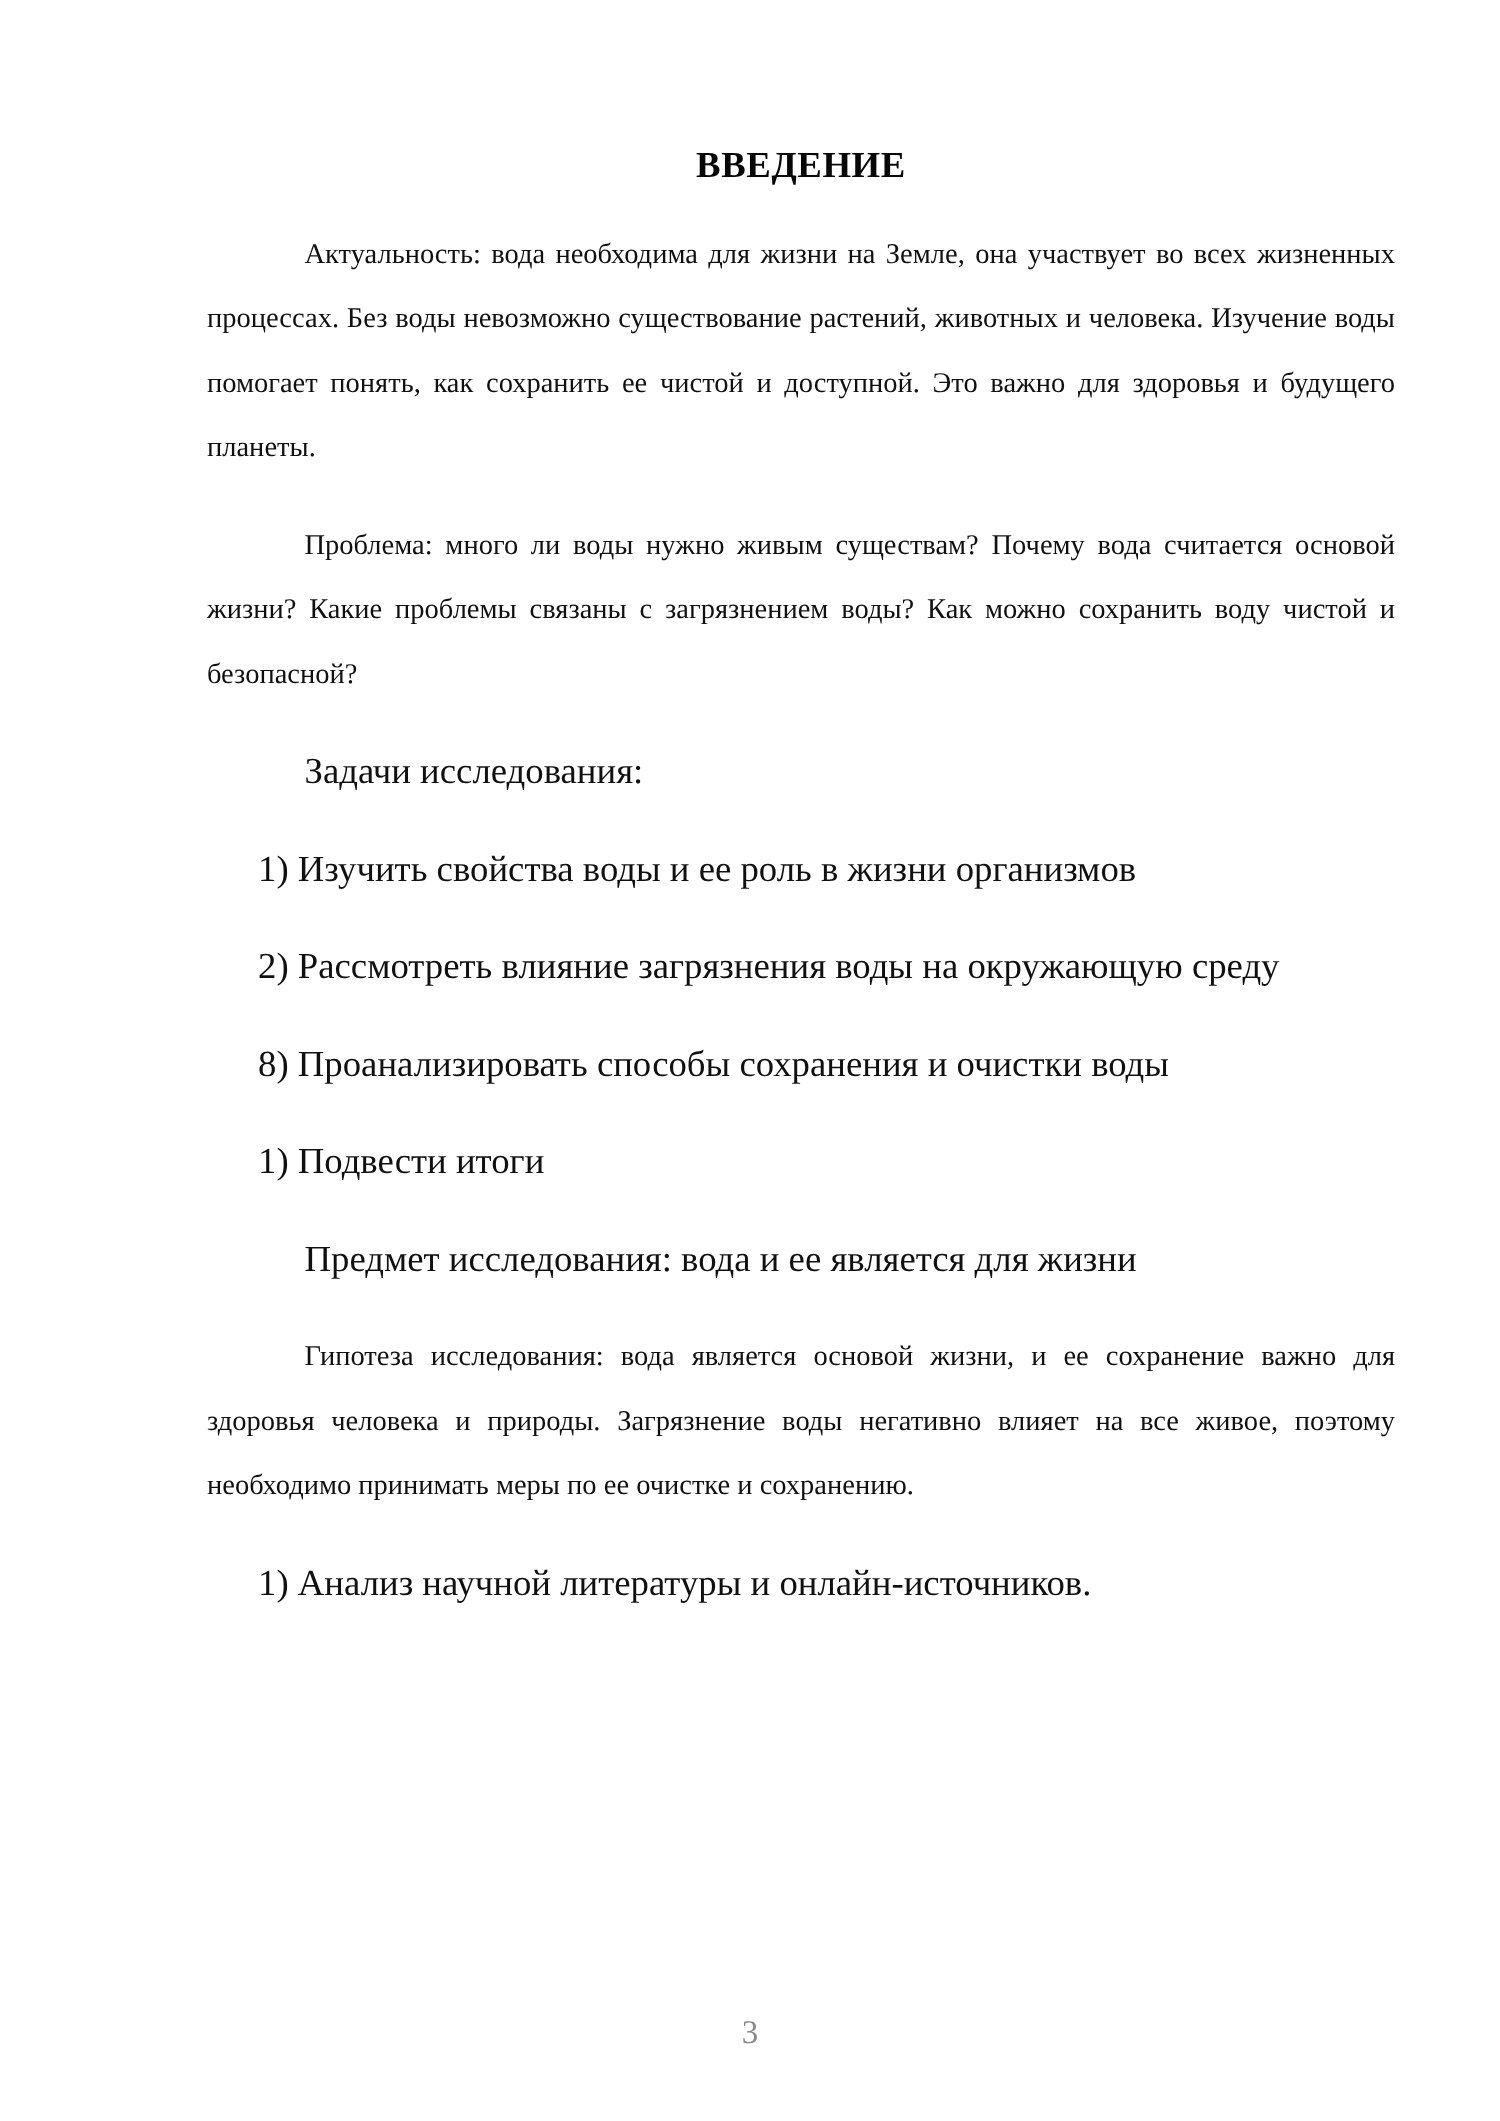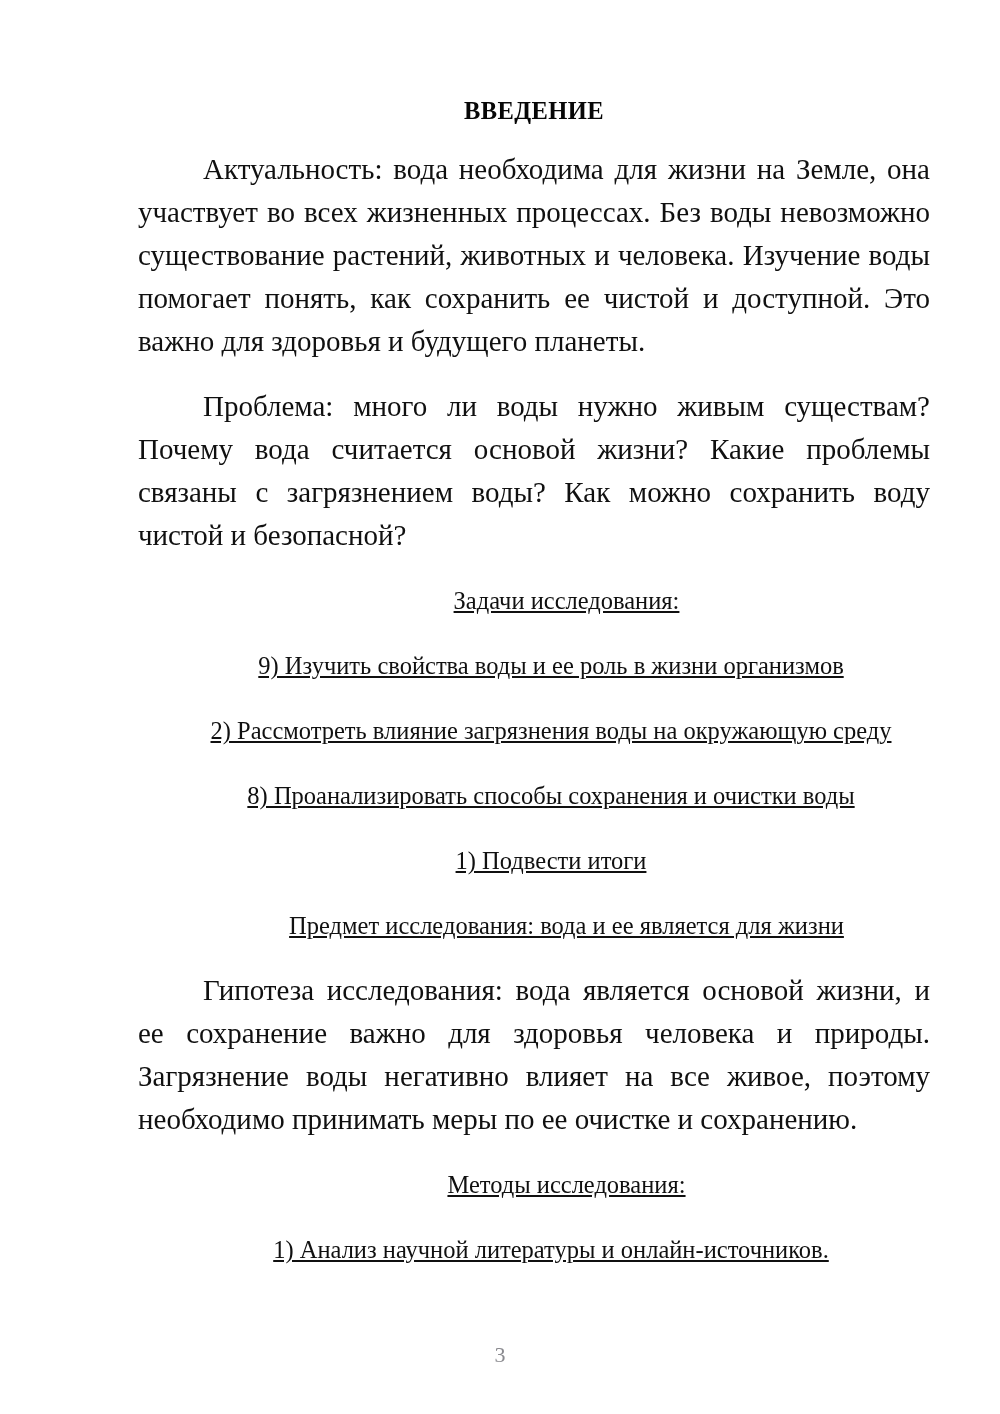--- a/index.html
+++ b/index.html
@@ -28,36 +28,35 @@
   .doc-heading {
     font-size: 24.5px;
     font-weight: bold;
     text-align: center;
     letter-spacing: 0.4px;
     line-height: 1.2;
     margin: 0 0 23px 0;
     color: #070707;
   }
   .para {
-    font-size: 29px;
+    font-size: 19px;
     line-height: 43px;
     text-align: justify;
     text-justify: inter-word;
     margin: 0 0 22px 0;
     text-indent: 65px;
     hyphens: none;
   }
   
   .line-item {
     font-size: 24.5px;
     line-height: 43px;
     margin: 0 0 22px 0;
-    text-align: center;
+    text-align: left;
     text-indent: 0;
-    text-decoration: underline;
   }
   .line-item.numbered {
     padding-left: 34px;
   }
   .line-item.sub {
     padding-left: 65px;
   }
   .page-number {
     position: absolute;
     left: 0;
@@ -79,35 +78,34 @@
 
     <h1 class="doc-heading">ВВЕДЕНИЕ</h1>
 
     <p class="para">Актуальность: вода необходима для жизни на Земле, она участвует во всех жизненных процессах. Без воды невозможно существование растений, животных и человека. Изучение воды помогает понять, как сохранить ее чистой и доступной. Это важно для здоровья и будущего планеты.</p>
 
     <p class="para">Проблема: много ли воды нужно живым существам? Почему вода считается основой жизни? Какие проблемы связаны с загрязнением воды? Как можно сохранить воду чистой и безопасной?</p>
 
 
     <p class="line-item sub">Задачи исследования:</p>
 
-    <p class="line-item numbered">9) Изучить свойства воды и ее роль в жизни организмов</p>
+    <p class="line-item numbered">1) Изучить свойства воды и ее роль в жизни организмов</p>
 
     <p class="line-item numbered">2) Рассмотреть влияние загрязнения воды на окружающую среду</p>
 
     <p class="line-item numbered">8) Проанализировать способы сохранения и очистки воды</p>
 
 
     <p class="line-item numbered">1) Подвести итоги</p>
 
 
     <p class="line-item sub">Предмет исследования: вода и ее является для жизни</p>
 
     <p class="para">Гипотеза исследования: вода является основой жизни, и ее сохранение важно для здоровья человека и природы. Загрязнение воды негативно влияет на все живое, поэтому необходимо принимать меры по ее очистке и сохранению.</p>
 
-    <p class="line-item sub">Методы исследования:</p>
 
     <p class="line-item numbered">1) Анализ научной литературы и онлайн-источников.</p>
 
   </div>
 
   <div class="page-number">3</div>
 
 </div>
 
 </body></html>

